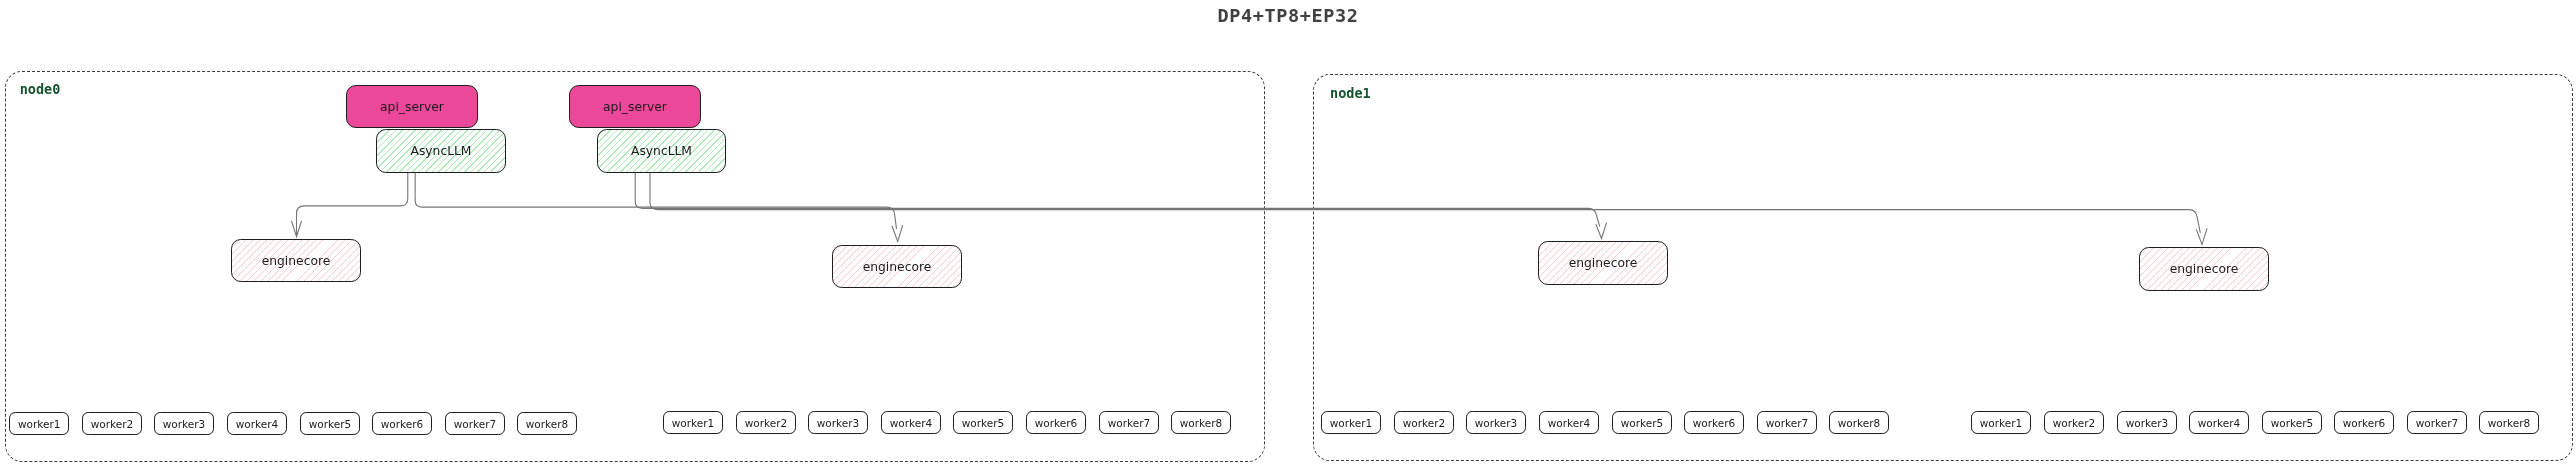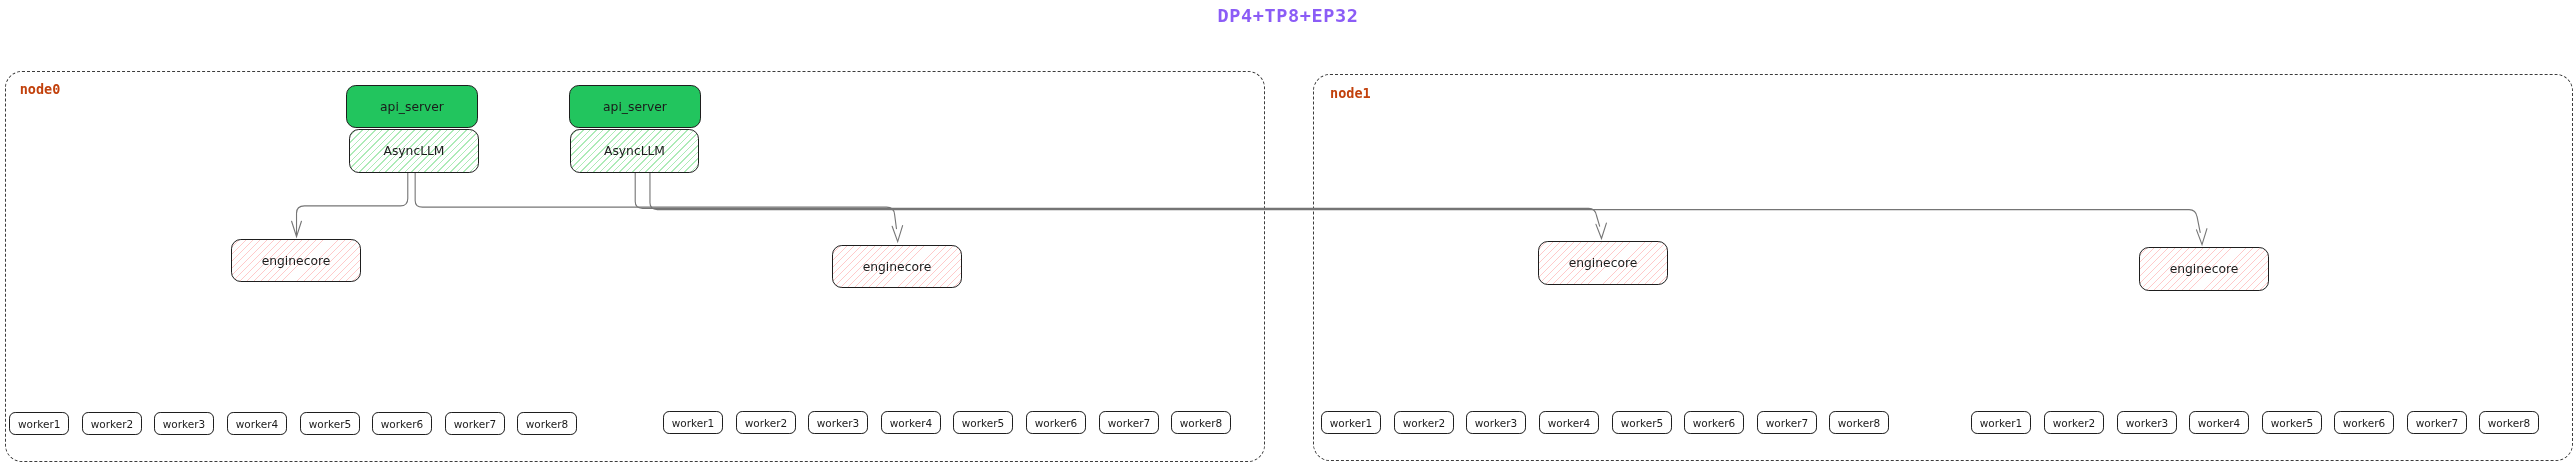--- a/index.html
+++ b/index.html
@@ -8,47 +8,48 @@
     width:2576px;height:469px;
     background:#ffffff;
     font-family:"DejaVu Sans", sans-serif;
     color:#1b1b1b;
     overflow:hidden;
   }
   .title{
     position:absolute;top:4.9px;left:0;width:2576px;
     text-align:center;
     font-family:"DejaVu Sans Mono", monospace;
-    font-weight:700;font-size:18.5px;letter-spacing:0.6px;color:#8b5cf6;
+    font-weight:700;font-size:18.5px;letter-spacing:0.6px;color:#404040;
   }
   .nodebox{
     position:absolute;
     border:1.5px dashed #3c3c3c;
     border-radius:17px;
     background:transparent;
   }
   .nodelabel{
     position:absolute;
     font-family:"DejaVu Sans Mono", monospace;
-    font-weight:700;font-size:13.5px;color:#c2410c;
+    font-weight:700;font-size:13.5px;color:#14532d;
   }
   .shape{
     position:absolute;
     box-sizing:border-box;
     border:1.6px solid #1e1e1e;
     border-radius:9.8px;
     display:flex;align-items:center;justify-content:center;
     font-size:12.3px;
-    background:#22c55e;
+    background:#ec4899;
     z-index:3;
   }
   .green-hatch{
     background:#ffffff repeating-linear-gradient(135deg,
       transparent 0px, transparent 3.7px,
       rgba(105,219,124,0.55) 3.7px, rgba(105,219,124,0.55) 4.6px);
+    margin-left:27px;
   }
   .pink-hatch{
     background:#ffffff repeating-linear-gradient(135deg,
       transparent 0px, transparent 4.3px,
       rgba(255,150,150,0.5) 4.3px, rgba(255,150,150,0.5) 5px);
   }
   .worker{
     position:absolute;
     box-sizing:border-box;
     width:60px;height:23.4px;

